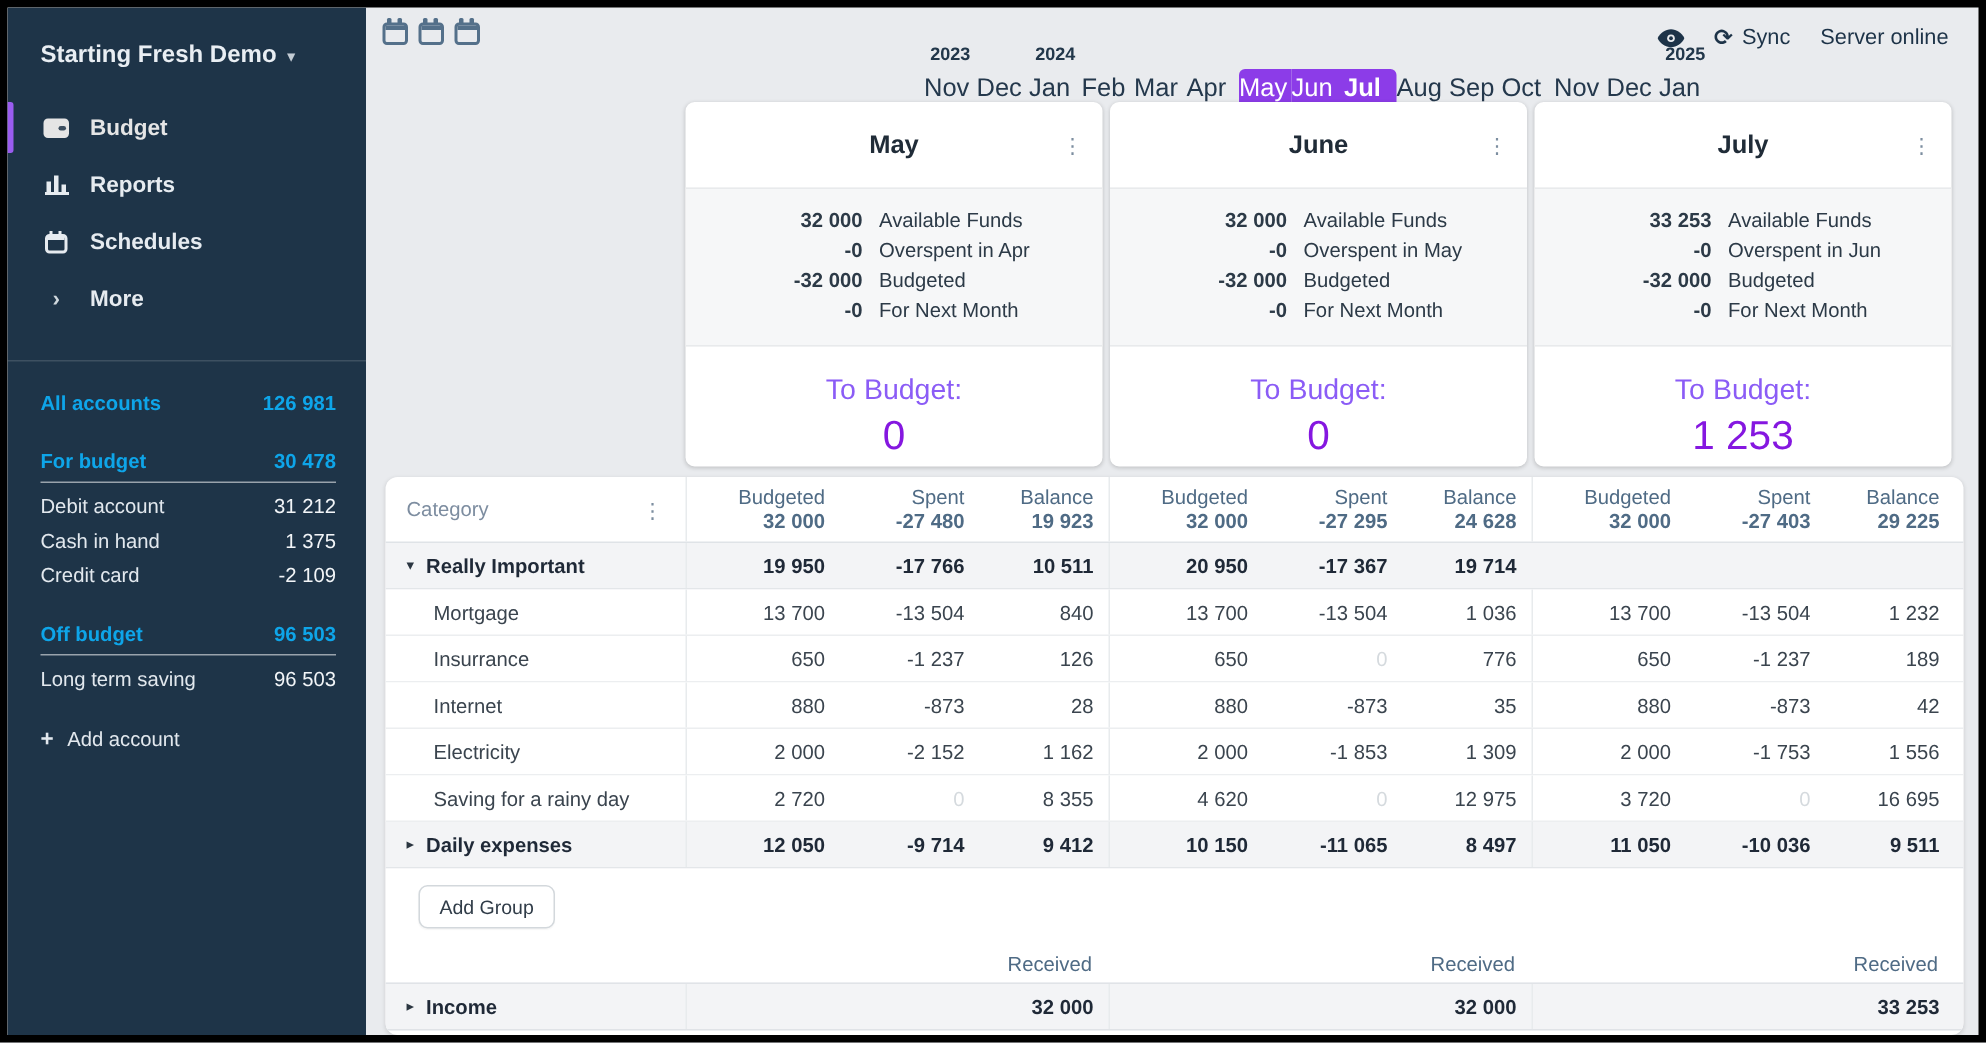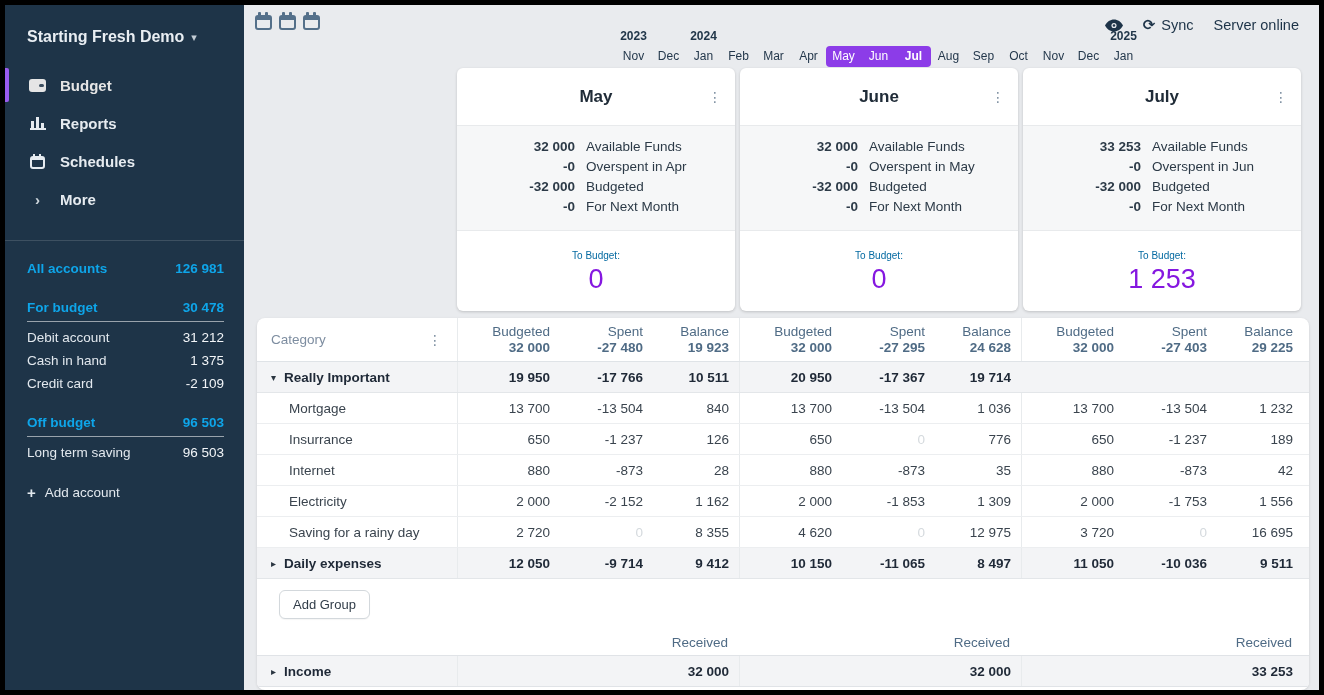--- a/index.html
+++ b/index.html
@@ -48,41 +48,41 @@
   .cal-btn { width:17px; height:15px; border:2px solid #54708a; border-radius:3px; position:relative; cursor:pointer; }
   .cal-btn::before { content:""; position:absolute; left:1px; top:-5px; width:3px; height:4px; border-radius:1px; background:#54708a; box-shadow:7px 0 0 #54708a; }
   .cal-btn::after { content:""; position:absolute; left:0; right:0; top:0; height:3px; background:#54708a; }
 
   .months-nav { position:absolute; left:372px; top:24px; }
   .years-row, .months-row { display:grid; grid-template-columns:repeat(15,35px); }
   .years-row { height:15px; font-size:12px; font-weight:bold; color:#22374a; }
   .years-row span { text-align:center; }
   .y0 { grid-column:1; } .y1 { grid-column:3; } .y2 { grid-column:15; }
   .months-row { margin-top:2px; }
-  .months-row .m { text-align:center; font-size:12px; color:#24384c; padding:3px 0 4px; cursor:pointer; }
+  .months-row .m { text-align:left; font-size:17px; color:#24384c; padding:3px 0 4px; cursor:pointer; }
   .months-row .m.sel { background:#8c3ce8; color:#fff; }
   .months-row .m.sel-first { border-radius:4px 0 0 4px; }
   .months-row .m.sel-last { border-radius:0 4px 4px 0; font-weight:bold; }
 
   .sync-area { position:absolute; right:20px; top:11px; display:flex; align-items:center; gap:20px; color:#1d3348; font-size:14.5px; }
   .sync-btn, .server-status { display:flex; align-items:center; gap:6px; cursor:pointer; color:#1d3348; }
   .sync-glyph { font-size:15px; font-weight:bold; }
 
   
   .cards { position:absolute; left:213px; top:63px; display:flex; gap:5px; }
   .card { width:278px; height:243px; background:#fff; border-radius:6px; box-shadow:0 1px 3px rgba(0,0,0,.18); overflow:hidden; }
   .card-head { height:57px; display:flex; align-items:center; justify-content:center; position:relative; }
   .card-title { font-size:17px; font-weight:bold; color:#202c38; }
   .kebab { position:absolute; right:13px; top:50%; transform:translateY(-50%); color:#7c8ea0; font-size:14px; cursor:pointer; line-height:1; }
   .card-summary { background:#f6f7f8; border-top:1px solid #e8eaec; border-bottom:1px solid #e8eaec; padding:11px 0 13px; font-size:13.5px; color:#2c3a47; }
   .sum-row { display:grid; grid-template-columns:118px 1fr; line-height:20px; }
   .sum-row .v { text-align:right; font-weight:bold; }
   .sum-row .l { padding-left:11px; }
   .card-tobudget { text-align:center; padding-top:19px; }
-  .tb-label { font-size:10px; color:#0369a1; }
+  .tb-label { font-size:19px; color:#8b5cf6; }
   .tb-value { margin-top:3px; font-size:27px; font-weight:500; color:#8517e0; cursor:pointer; }
 
   
   .btable { position:absolute; left:13px; top:313px; width:1052px; height:372px; background:#fff; border-radius:8px; overflow:hidden; box-shadow:0 1px 3px rgba(0,0,0,.12); }
   .trow { display:grid; grid-template-columns:200px 282px 282px 282px; align-items:stretch; }
   .cat-cell { display:flex; align-items:center; padding-left:14px; }
   .msec { border-left:1px solid #e8ebed; display:grid; grid-template-columns:100px 93px 89px; align-items:center; }
   .msec span { text-align:right; padding-right:8px; }
   .msec span:last-child { padding-right:11px; }
 

